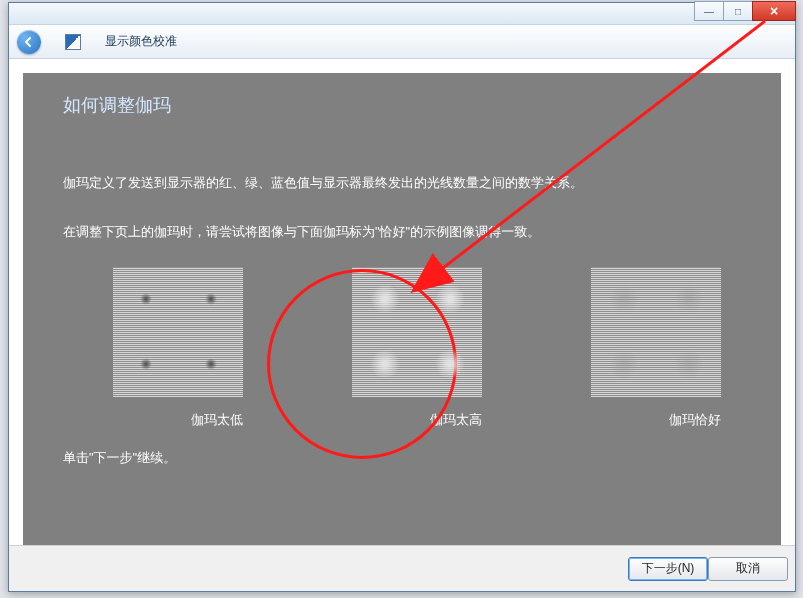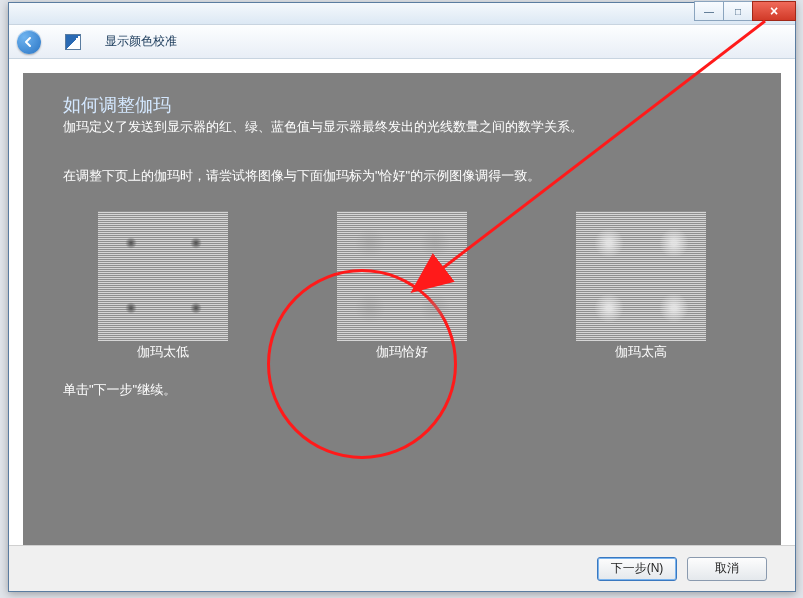--- a/index.html
+++ b/index.html
@@ -63,30 +63,30 @@
   .nav-title { color:#1a3a5a; }
   .content-wrap {
     position:absolute; left:0; right:0; top:56px; bottom:46px;
     padding: 14px 14px 0 14px;
   }
   .gray-panel {
     background:#808080;
     width:100%; height:100%;
     padding: 20px 40px 30px 40px;
   }
-  .panel-title { color:#d4e8ff; font-size:18px; }
+  .panel-title { color:#d4e8ff; font-size:18px; margin-bottom: 56px;}
   .body-text { color:#fff; font-size:13px; line-height:1.6;}
   .p1 { margin-bottom: 28px;}
   .p2 { margin-bottom: 24px;}
   .samples {
     display:flex; justify-content:space-between;
     padding: 0 20px;
     margin-bottom: 14px;
   }
-  .sample-col { display:flex; flex-direction:column; align-items:center; gap:2px; width:160px;}
+  .sample-col { display:flex; flex-direction:column; align-items:flex-end; gap:14px; width:160px;}
   .sample-box {
     width:130px; height:130px;
     background:#bdbdbd;
     position:relative;
     display:grid; grid-template-columns:1fr 1fr; grid-template-rows:1fr 1fr;
   }
   
   .sample-box::before{
     content:""; position:absolute; inset:0;
     background: repeating-linear-gradient(#8a8a8a 0 1px, #d8d8d8 1px 2px);
@@ -100,21 +100,21 @@
   .low .dot { width:12px;height:12px; background: radial-gradient(circle,#5a5a5a 10%, rgba(90,90,90,0) 70%);}
   .good .dot { width:30px;height:30px; background: radial-gradient(circle,rgba(150,150,150,.4) 10%, rgba(150,150,150,0) 72%);}
   .high .dot { width:30px;height:30px; background: radial-gradient(circle,rgba(230,230,230,.9) 12%, rgba(230,230,230,0) 70%);}
   .sample-label { color:#fff; font-size:13px;}
   .foot-text { color:#fff; font-size:13px; margin-top: 20px;}
   .button-bar {
     position:absolute; left:0; right:0; bottom:0; height:46px;
     background:#f0f0f0;
     border-top:1px solid #d0d0d0;
     display:flex; justify-content:flex-end; align-items:center;
-    padding: 0 28px; gap:10px;
+    padding: 0 7px; 
   }
   .btn {
     min-width:80px; height:24px;
     border:1px solid #8a9aae;
     background:linear-gradient(#fdfdfd,#e4e8ec);
     border-radius:3px;
     font-size:12px;
     display:flex;align-items:center;justify-content:center;
     padding:0 12px;
     color:#222;
@@ -162,36 +162,36 @@
         <div class="sample-col">
           <div class="sample-box low">
             <div class="dot"></div>
               <div class="dot"></div>
               <div class="dot"></div>
               <div class="dot"></div>
           </div>
           <div class="sample-label">伽玛太低</div>
         </div>
         <div class="sample-col">
+          <div class="sample-box high">
+            <div class="dot"></div>
+              <div class="dot"></div>
+              <div class="dot"></div>
+              <div class="dot"></div>
+          </div>
+          <div class="sample-label">伽玛太高</div>
+        </div>
+        <div class="sample-col">
           <div class="sample-box good">
             <div class="dot"></div>
               <div class="dot"></div>
               <div class="dot"></div>
               <div class="dot"></div>
           </div>
           <div class="sample-label">伽玛恰好</div>
-        </div>
-        <div class="sample-col">
-          <div class="sample-box high">
-            <div class="dot"></div>
-              <div class="dot"></div>
-              <div class="dot"></div>
-              <div class="dot"></div>
-          </div>
-          <div class="sample-label">伽玛太高</div>
         </div>
       </div>
 
       <div class="foot-text">单击"下一步"继续。</div>
     </div>
   </div>
 
   <div class="button-bar">
     <div class="btn default">下一步(N)</div>
     <div class="btn">取消</div>

